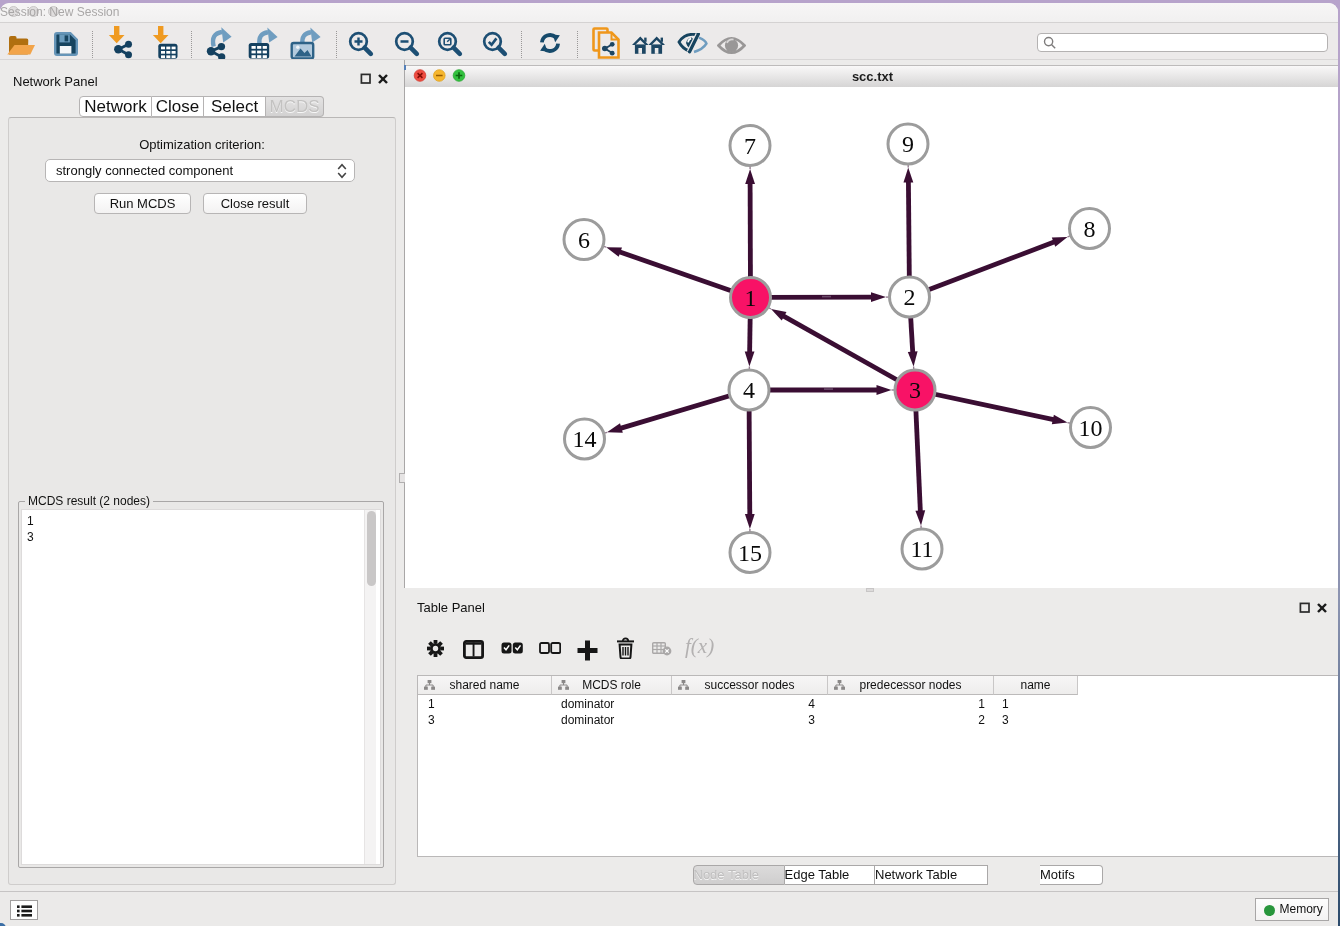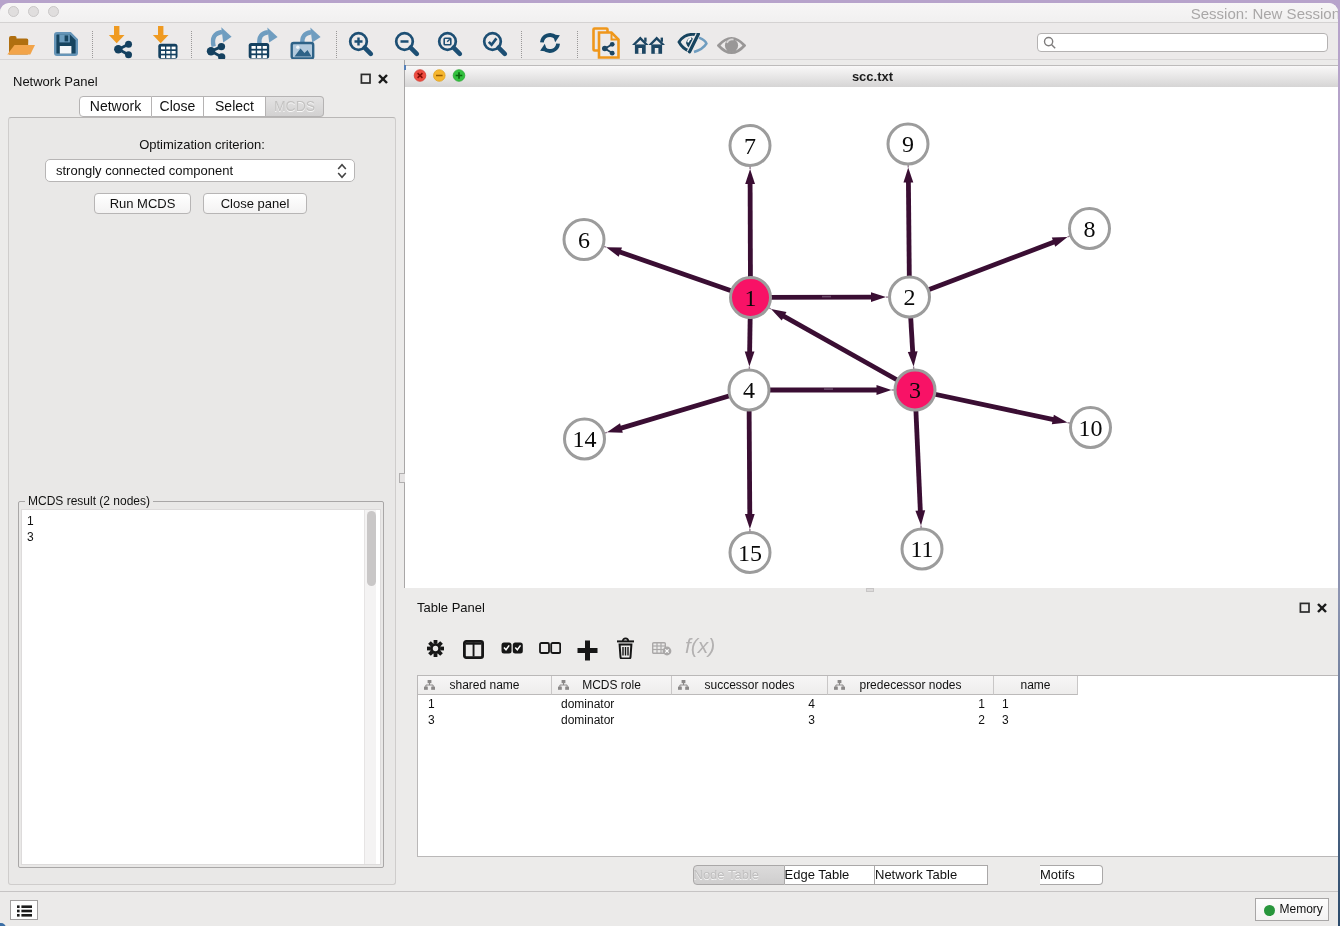--- a/index.html
+++ b/index.html
@@ -1,39 +1,39 @@
 <!DOCTYPE html>
 <html><head><meta charset="utf-8">
 <style>
 *{margin:0;padding:0;box-sizing:border-box}
 html,body{width:1340px;height:926px;overflow:hidden}
 body{background:linear-gradient(180deg,#b7a3cb 0%,#b2a2c8 25%,#8b93b0 65%,#2b4a6b 100%);font-family:"Liberation Sans",sans-serif;position:relative;font-size:13px;color:#111}
 .abs{position:absolute}
 #win{position:absolute;left:0;top:3px;width:1338px;height:923px;background:#ecebea;border-radius:9px 9px 0 0;overflow:hidden}
 .tl{width:11px;height:11px;border-radius:50%;background:#e0dede;border:1px solid #c9c7c7;top:2.5px}
 .sep{top:8px;height:27px;width:0;border-left:1px dotted #9a9898}
-.tabseg{position:absolute;height:21px;border:1px solid #b5b3b3;border-left:none;background:#fff;font-size:14px;color:#111;text-align:center;line-height:19px}
+.tabseg{position:absolute;height:21px;border:1px solid #b5b3b3;border-left:none;background:#fff;font-size:17px;color:#111;text-align:center;line-height:19px}
 .tabseg.first{border-left:1px solid #b5b3b3;border-radius:4px 0 0 4px}
 .tabseg.last{border-radius:0 4px 4px 0}
 .tabseg.sel{background:linear-gradient(#e4e3e3,#d2d1d1);color:#c3c2c1;text-shadow:0 1px 0 #f7f7f7}
 .btn{position:absolute;height:21px;background:linear-gradient(#ffffff,#f3f2f2);border:1px solid #b7b5b5;border-radius:4px;font-size:13px;color:#111;text-align:center;line-height:19px}
 .th{position:absolute;top:0;height:19px;background:linear-gradient(#f7f6f6,#eeedec);border-right:1px solid #c9c7c7;border-bottom:1px solid #bcbaba;font-size:12px;color:#111;text-align:center;line-height:18px}
 .td{position:absolute;font-size:12px;color:#111;height:16px;line-height:16px;white-space:pre}
 .btab{position:absolute;top:0;height:20px;border:1px solid #aaa8a8;border-left:none;background:#fff;font-size:13px;color:#111;text-align:left;line-height:18px}
 .btab.first{border-left:1px solid #aaa8a8;border-radius:4px 0 0 4px}
 .btab.last{border-radius:0 4px 4px 0}
 .btab.sel{background:linear-gradient(#dcdbdb,#cfcece);color:#bfbebe;text-shadow:0 1px 0 #f5f5f5}
 .hicon{position:absolute;top:4px;width:11px;height:10px}
 </style></head><body>
 <div id="win">
 <div class="abs" style="left:0;top:0;width:1340px;height:20px;background:linear-gradient(#f7f6f6,#f1f0f0);border-bottom:1px solid #d4d2d2;border-radius:9px 9px 0 0">
   <div class="abs tl" style="left:8px"></div>
   <div class="abs tl" style="left:28px"></div>
   <div class="abs tl" style="left:48px"></div>
-  <div class="abs" style="width:100%;top:2px;text-align:right;font-size:15px;color:#a9a7a7">Session: New Session</div>
+  <div class="abs" style="width:100%;top:2px;text-align:left;font-size:12px;color:#a9a7a7">Session: New Session</div>
 </div>
 <div class="abs" style="left:0;top:20px;width:1340px;height:37px;background:#eceaea;border-bottom:1px solid #d8d6d6">
   <svg class="abs" style="left:6px;top:6px" width="31" height="27" viewBox="0 0 31 27">
     <path d="M3,25.5 L3,9 Q3,7 5,7 L9,7 Q10.5,7 10.5,8.5 L10.5,9.5 L20.5,9.5 Q22.5,9.5 22.3,11.5 L21.8,25.5 Z" fill="#b06f10"></path>
     <path d="M8.5,16 L29,16 L24.3,25.5 L1.3,25.5 Z" fill="#f2a44a"></path>
   </svg>
   <svg class="abs" style="left:54px;top:9px" width="24" height="24" viewBox="0 0 24 24">
     <path d="M3,1.2 L16.3,1.2 L22.8,7.7 L22.8,21 Q22.8,22.8 21,22.8 L3,22.8 Q1.2,22.8 1.2,21 L1.2,3 Q1.2,1.2 3,1.2 Z" fill="#17445f" stroke="#6695b8" stroke-width="2.4"></path>
     <rect x="5.4" y="2.4" width="10.4" height="8" fill="#6b9cbd"></rect>
     <rect x="10.6" y="3.4" width="3.6" height="6" fill="#17445f"></rect>
@@ -194,21 +194,21 @@
 <div class="tabseg last sel" style="left:266px;top:93px;width:58px">MCDS</div>
 <div class="abs" style="left:8px;top:114px;width:388px;height:768px;background:#e9e8e7;border:1px solid #cfcdcc;border-radius:3px;border-top-color:#b9b7b6">
   <div class="abs" style="left:36px;top:41px;width:310px;height:23px;background:#fff;border:1px solid #b7b5b5;border-radius:5px;font-size:13px;line-height:21px;padding-left:10px">strongly connected component
     <svg class="abs" style="right:7px;top:3px" width="10" height="16" viewBox="0 0 10 16">
           <path d="M1.2,6 L5,1.8 L8.8,6" stroke="#444" stroke-width="1.6" fill="none"></path>
           <path d="M1.2,10 L5,14.2 L8.8,10" stroke="#444" stroke-width="1.6" fill="none"></path>
         </svg>
   </div>
   <div class="abs" style="left:0;top:19px;width:100%;text-align:center;font-size:13px">Optimization criterion:</div>
   <div class="btn" style="left:85px;top:75px;width:97px">Run MCDS</div>
-  <div class="btn" style="left:194px;top:75px;width:104px">Close panel</div>
+  <div class="btn" style="left:194px;top:75px;width:104px">Close result</div>
   <div class="abs" style="left:9px;top:383px;width:366px;height:367px;border:1px solid #a9a7a7;border-radius:2px">
     <div class="abs" style="left:6px;top:-8px;background:#e9e8e7;padding:0 3px;font-size:12px">MCDS result (2 nodes)</div>
     <div class="abs" style="left:2px;top:7px;width:360px;height:356px;background:#fff;border:1px solid #dddbdb">
       <div class="td" style="left:5px;top:3px">1</div>
       <div class="td" style="left:5px;top:19px">3</div>
       <div class="abs" style="left:342px;top:0;width:12px;height:354px;background:#f4f3f3;border-left:1px solid #e6e4e4">
         <div class="abs" style="left:1.5px;top:1px;width:9px;height:75px;background:#c9c7c7;border-radius:5px"></div>
       </div>
     </div>
   </div>
@@ -370,21 +370,21 @@
         <line x1="1" y1="7.5" x2="13" y2="7.5"></line>
         <line x1="5" y1="1" x2="5" y2="11"></line>
         <line x1="9" y1="1" x2="9" y2="11"></line>
       </g>
   <circle cx="15" cy="9" r="4.4" fill="#aaa8a8"></circle>
   <g stroke="#fff" stroke-width="1.2">
         <line x1="13.3" y1="7.3" x2="16.7" y2="10.7"></line>
         <line x1="16.7" y1="7.3" x2="13.3" y2="10.7"></line>
       </g>
 </svg>
-<div class="abs" style="left:685px;top:631px;font-family:Liberation Sans, sans-serif;font-style:italic;font-size:21px;color:#b3b1b1">f(x)</div>
+<div class="abs" style="left:685px;top:631px;font-family:Liberation Serif, serif;font-style:italic;font-size:21px;color:#b3b1b1">f(x)</div>
 <div class="abs" style="left:417px;top:672px;width:1028px;height:182px;background:#fff;border:1px solid #bab8b8">
   <div class="th" style="left:0;width:134px">shared name</div>
   <div class="th" style="left:134px;width:120px">MCDS role</div>
   <div class="th" style="left:254px;width:156px">successor nodes</div>
   <div class="th" style="left:410px;width:166px">predecessor nodes</div>
   <div class="th" style="left:576px;width:84px">name</div>
   <svg class="hicon" style="left:6px" viewBox="0 0 11 10">
         <g fill="#8a8888">
           <rect x="3.6" y="0" width="3.8" height="3.2"></rect>
           <rect x="0" y="6.6" width="3.8" height="3.2"></rect>

